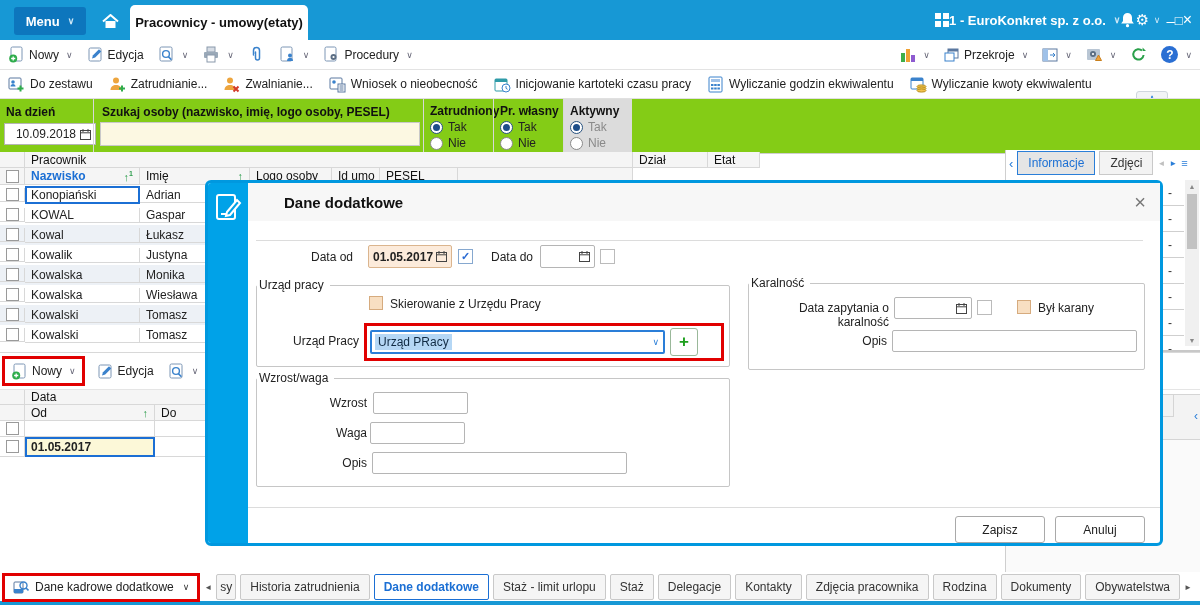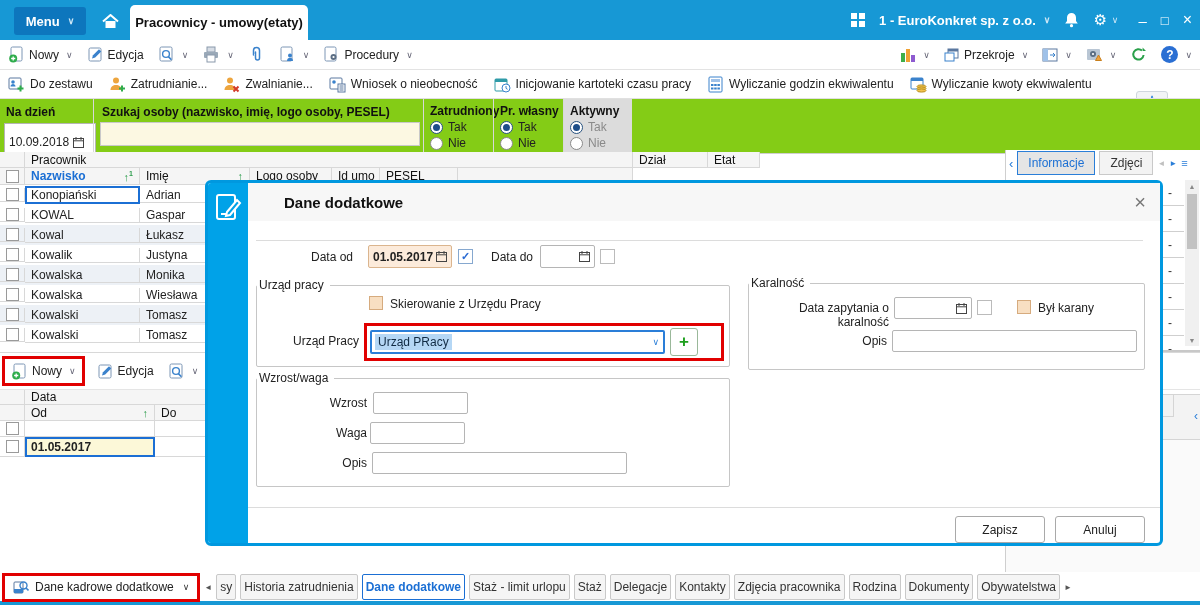--- a/index.html
+++ b/index.html
@@ -9,31 +9,31 @@
   .f{display:flex;align-items:center}
   .bold{font-weight:bold}
   .cv{font-size:9px;color:#667;margin-left:3px}
   .cvb{font-size:9px;color:#2a7ed8;margin-left:3px}
   .ic{flex:0 0 auto}
   
   .topbar{left:0;top:0;width:1200px;height:40px;background:#1798d5}
   .menu-btn{left:14px;top:7px;width:72px;height:28px;background:#0d76bd;border-radius:3px;color:#fff;font-weight:bold;justify-content:center;gap:5px;font-size:13px}
   .home-btn{left:94px;top:7px;width:32px;height:28px;justify-content:center}
   .wintab{left:130px;top:5px;width:178px;height:35px;background:#fff;border-radius:5px 5px 0 0;justify-content:center;font-weight:bold;font-size:13px;color:#111}
-  .topright{right:8px;top:0;height:40px;gap:14px;color:#fff}
+  .topright{right:8px;top:0;height:40px;color:#fff}
   
   .toolbar1{left:0;top:40px;width:1200px;height:30px;background:#fff;border-bottom:1px solid #e3e3e3;justify-content:space-between;padding:0 8px;box-sizing:border-box}
   .toolbar2{left:0;top:70px;width:1200px;height:28px;background:#fff;gap:16px;padding:0 8px;box-sizing:border-box;overflow:hidden}
   .t1item{gap:4px;margin-right:14px;white-space:nowrap}
   .t2item{gap:5px;white-space:nowrap}
   .scrollbtn{width:30px;height:13px;background:#f2f4f6;border:1px solid #cfd6dd;border-radius:3px;justify-content:center;color:#2a7ed8;font-size:9px;line-height:9px}
   
   .filter{left:0;top:98px;width:1200px;height:54px;background:#84cc16;border-top:1px solid #e0e0e0;border-bottom:1px solid #cfcfcf}
   .flabel{font-weight:bold;color:#111}
-  .dateinput{border:1px solid #b5b5b5;background:#fff;height:20px;display:flex;align-items:center;padding:8px 4px;gap:4px;justify-content:flex-start}
+  .dateinput{border:1px solid #b5b5b5;background:#fff;height:20px;display:flex;align-items:center;padding:0 4px;gap:4px;justify-content:flex-end}
   .yellowinput{background:#fcf8e2;border:1px solid #c9c9c9;height:22px}
   .radio{width:13px;height:13px;border-radius:50%;border:1px solid #8a8a8a;background:#fff;display:inline-block;position:relative;box-sizing:border-box}
   .radio.on{border-color:#27517e}
   .radio.on::after{content:"";position:absolute;left:2px;top:2px;width:7px;height:7px;border-radius:50%;background:#1d4e89}
   .cb{width:13px;height:13px;border:1px solid #9a9a9a;background:#fff;display:inline-block;box-sizing:border-box}
   .cb-peach{width:14px;height:14px;border:1px solid #d6ab7e;background:#f8dfc2;display:inline-block;box-sizing:border-box}
   .cb-check{width:15px;height:15px;border:1px solid #86a8cf;background:#fff;display:inline-flex;align-items:center;justify-content:center;color:#2b6bd3;font-weight:bold;font-size:11px;box-sizing:border-box}
   
   .gridhead .cell,.gridrow .cell{border-right:1px solid #d8d8d8;border-bottom:1px solid #d8d8d8;box-sizing:border-box;display:flex;align-items:center;padding:0 6px;overflow:hidden;white-space:nowrap}
   .gridhead .cell{background:#f5f5f5;color:#111}
@@ -43,21 +43,21 @@
   .selcell{border:2px solid #1b6fd4 !important;padding:0 4px !important}
   
   .gbox{position:absolute;border:1px solid #c6c6c6;border-radius:2px;background:#fff}
   .gtitle{position:absolute;top:-8px;left:0;background:#fff;padding:0 6px 0 2px;color:#222}
   .tinput{border:1px solid #b5b5b5;border-radius:2px;background:#fff;box-sizing:border-box}
   .peachdate{background:#fcebdb;border:1px solid #dbb58e}
   
   .btn{border:1px solid #a9a9a9;border-radius:3px;background:#fff;display:flex;align-items:center;justify-content:center;color:#222}
   .redbox{border:3px solid #e10000 !important}
   
-  .btab{height:24px;border:1px solid #c9c9c9;border-radius:2px;background:#f5f5f5;display:flex;align-items:center;padding:0 3px;white-space:nowrap;color:#333}
+  .btab{height:24px;border:1px solid #c9c9c9;border-radius:2px;background:#f5f5f5;display:flex;align-items:center;padding:0 9px;white-space:nowrap;color:#333}
   .btab.active{background:#fff;border-color:#1b6fd4;color:#1b6fd4;font-weight:bold}
   .rtab{height:22px;border:1px solid #c9c9c9;background:#f3f3f3;display:flex;align-items:center;padding:0 10px;color:#333}
   .rtab.active{background:#e5e5e5;border-color:#2a7ed8;color:#1b6fd4}
   
   .modal{left:205px;top:180px;width:958px;height:366px;background:#fff;border:3px solid #0098df;border-radius:6px;box-sizing:border-box;z-index:50}
   .mstripe{position:absolute;left:0;top:0;width:40px;height:100%;background:#00a2e8;border-radius:3px 0 0 3px}
   .mhead{position:absolute;left:40px;top:0;right:0;height:38px;background:#f7f7f7;display:flex;align-items:center}
   .mtitle{font-size:15px;font-weight:bold;margin-left:36px;color:#111}
   .mclose{margin-left:auto;margin-right:14px;color:#777;font-size:20px;cursor:default}
   .mlabel{position:absolute;text-align:right;color:#222}

